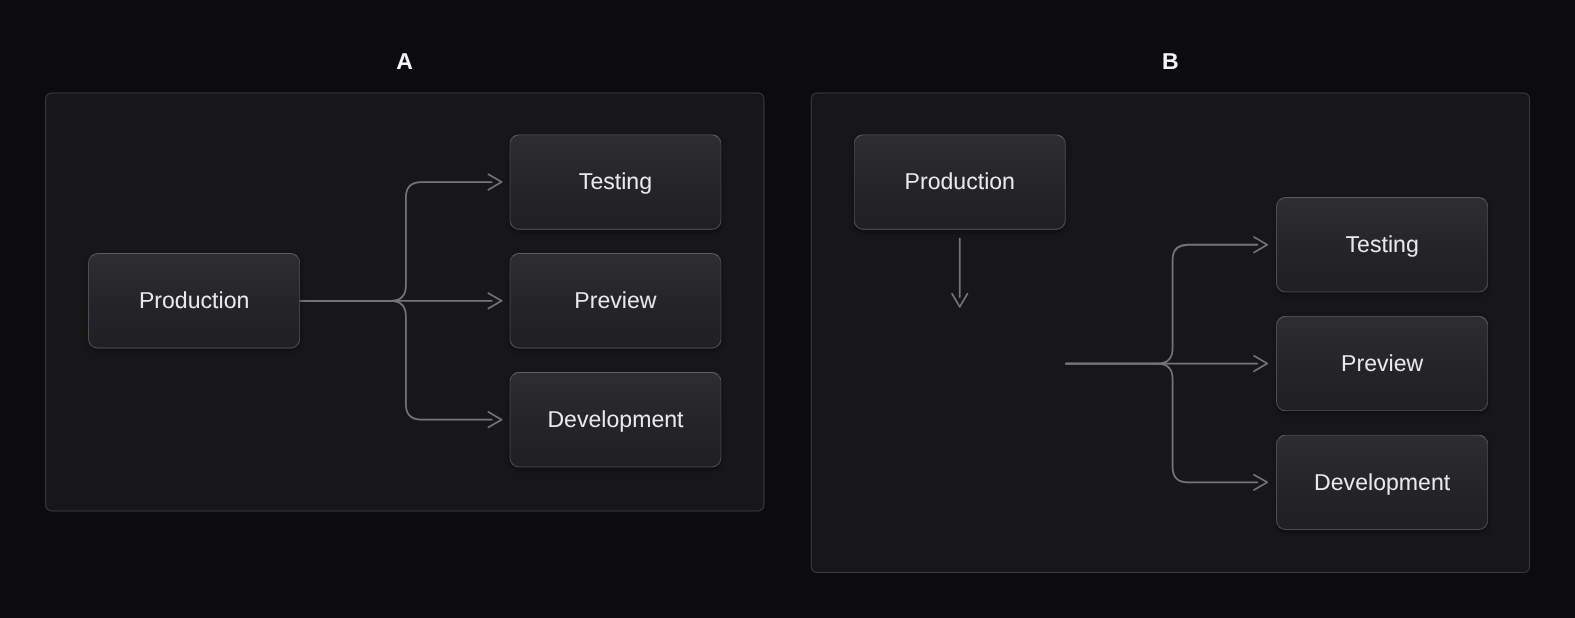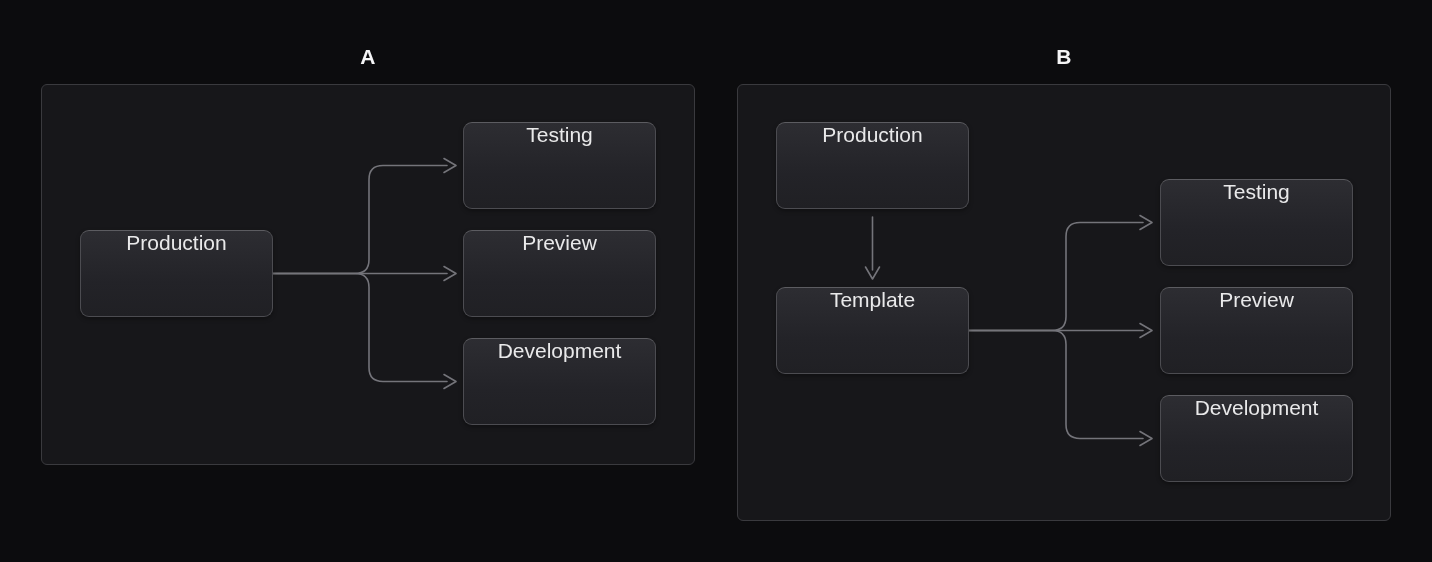--- a/index.html
+++ b/index.html
@@ -40,20 +40,21 @@
   .node {
     position: absolute;
     width: 193px;
     height: 87px;
     box-sizing: border-box;
     background: linear-gradient(180deg, #2d2d32 0%, #232328 60%, #202024 100%);
     border: 1px solid #4c4c51;
     border-top-color: #5c5c61;
     border-radius: 9px;
     display: flex;
+    align-items: center;
     justify-content: center;
     color: #e9e9ea;
     font-size: 21px;
     font-weight: 400;
     box-shadow: 0 2px 4px rgba(0,0,0,0.35);
   }
   
   #a-production  { left: 80px;  top: 230px; }
   #a-testing     { left: 463px; top: 122px; }
   #a-preview     { left: 463px; top: 230px; }
@@ -120,23 +121,20 @@
   <div class="node" id="a-preview">
     <span>Preview</span>
   </div>
   <div class="node" id="a-development">
     <span>Development</span>
   </div>
 
   <div class="node" id="b-production">
     <span>Production</span>
   </div>
-  <div class="node" id="b-template">
-    <span>Template</span>
-  </div>
   <div class="node" id="b-testing">
     <span>Testing</span>
   </div>
   <div class="node" id="b-preview">
     <span>Preview</span>
   </div>
   <div class="node" id="b-development">
     <span>Development</span>
   </div>
 

